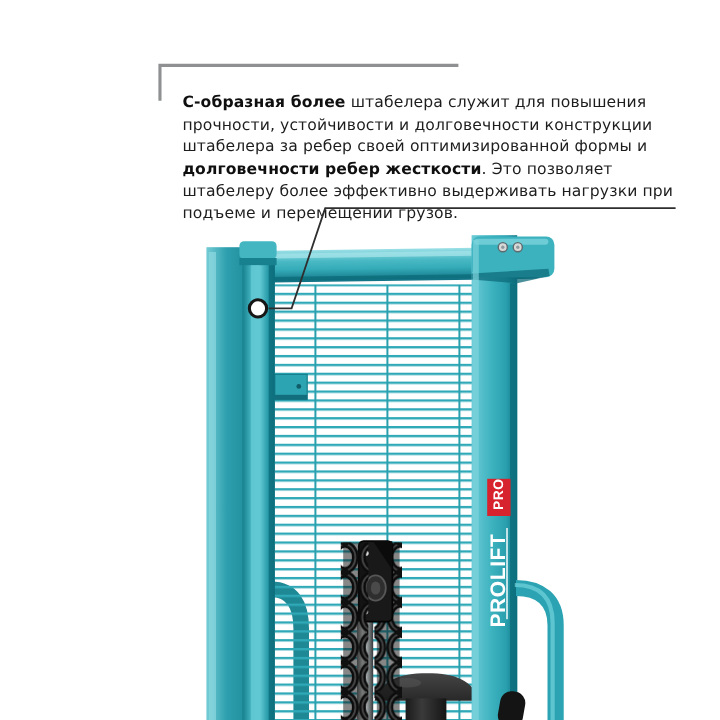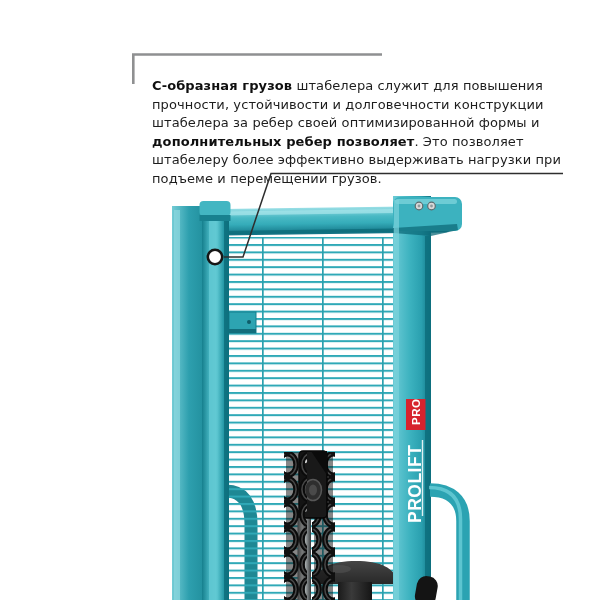--- a/index.html
+++ b/index.html
@@ -8,21 +8,21 @@
   .annotation{position:absolute;left:152px;top:77px;width:416px;margin:0;
               font-size:13px;line-height:18.6px;color:#1d1d1d;letter-spacing:0.1px;}
   .annotation b{color:#0f0f0f;font-weight:700;}
   svg.art{position:absolute;left:0;top:0;}
 </style>
 </head>
 <body>
 
 <div class="stage">
 
-  <p class="annotation"><b>С-образная грузов</b><span> штабелера служит для повышения прочности, устойчивости и долговечности конструкции штабелера за ребер своей оптимизированной формы и </span><b>дополнительных ребер позволяет</b><span>. Это позволяет штабелеру более эффективно выдерживать нагрузки при подъеме и перемещении грузов.</span></p>
+  <p class="annotation"><b>С-образная более</b><span> штабелера служит для повышения прочности, устойчивости и долговечности конструкции штабелера за ребер своей оптимизированной формы и </span><b>долговечности ребер жесткости</b><span>. Это позволяет штабелеру более эффективно выдерживать нагрузки при подъеме и перемещении грузов.</span></p>
 
   <svg class="art" width="600" height="600" viewBox="0 0 600 600">
     <defs>
       <linearGradient id="gradBeam" x1="0" y1="0" x2="0" y2="1">
         <stop offset="0" stop-color="#9adfe6"></stop>
           <stop offset="0.35" stop-color="#49b9c4"></stop>
         <stop offset="0.6" stop-color="#35acb9"></stop>
           <stop offset="1" stop-color="#117183"></stop>
       </linearGradient>
       <linearGradient id="gradBack" x1="0" y1="0" x2="1" y2="0">

